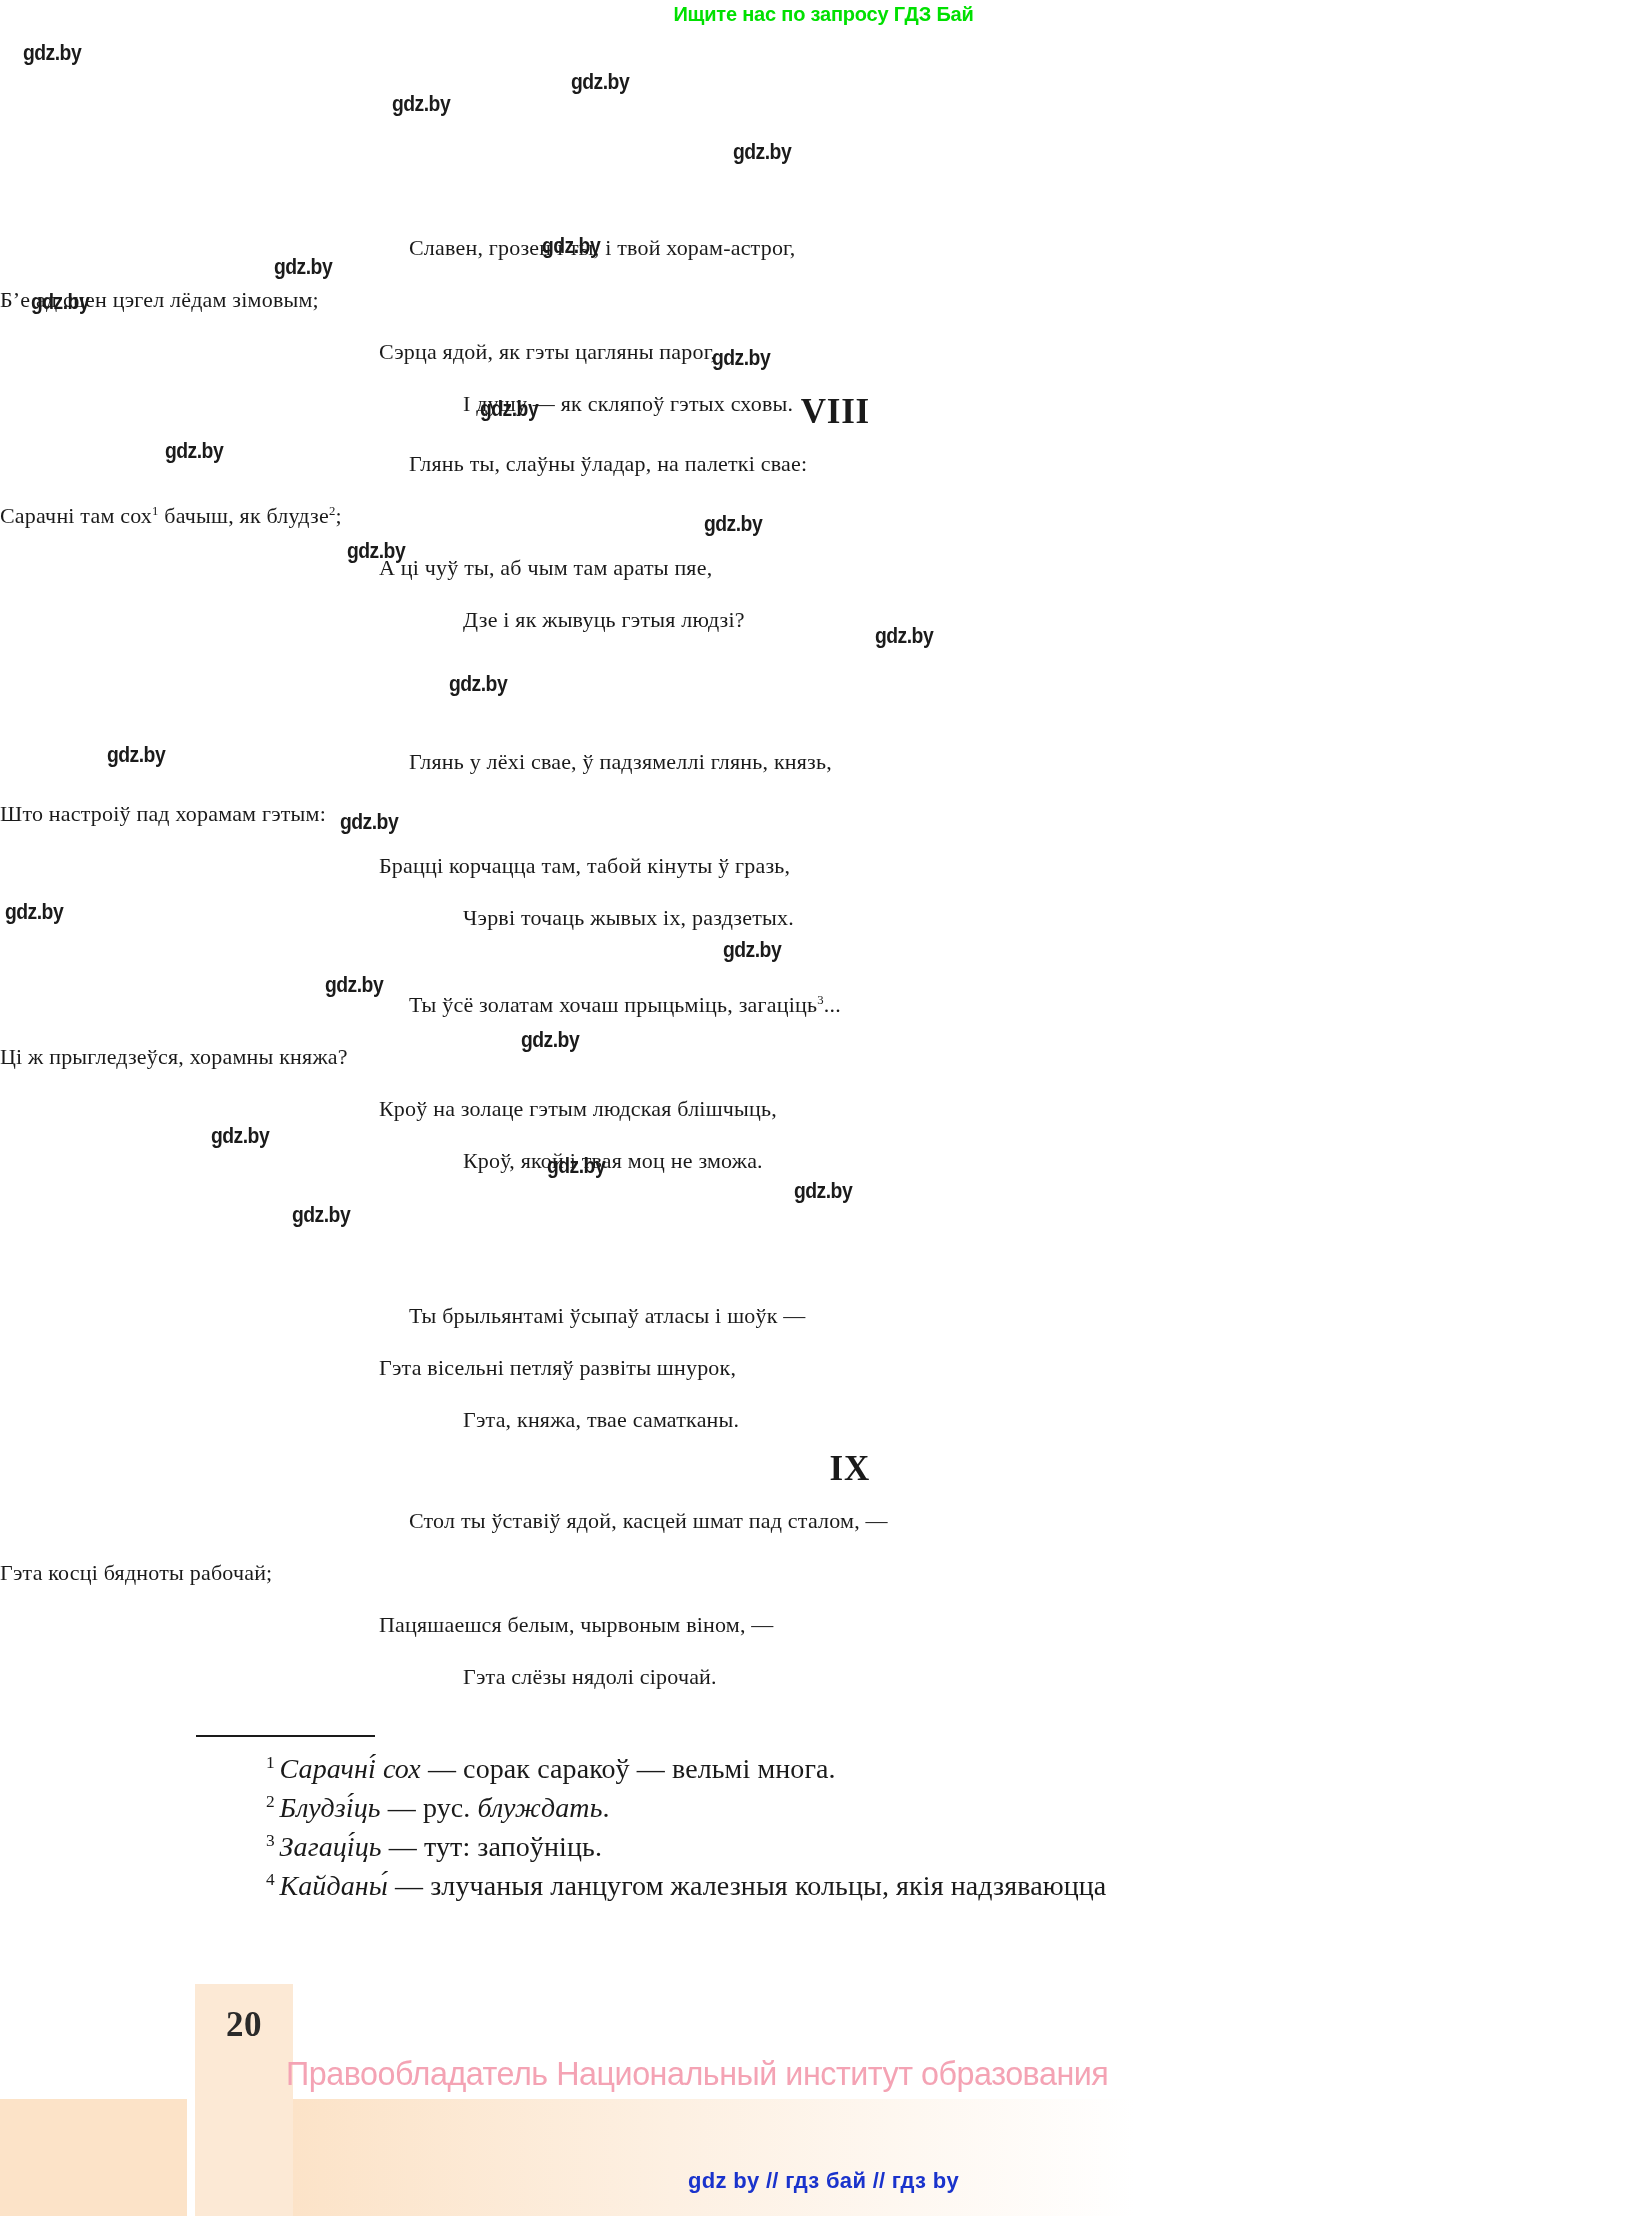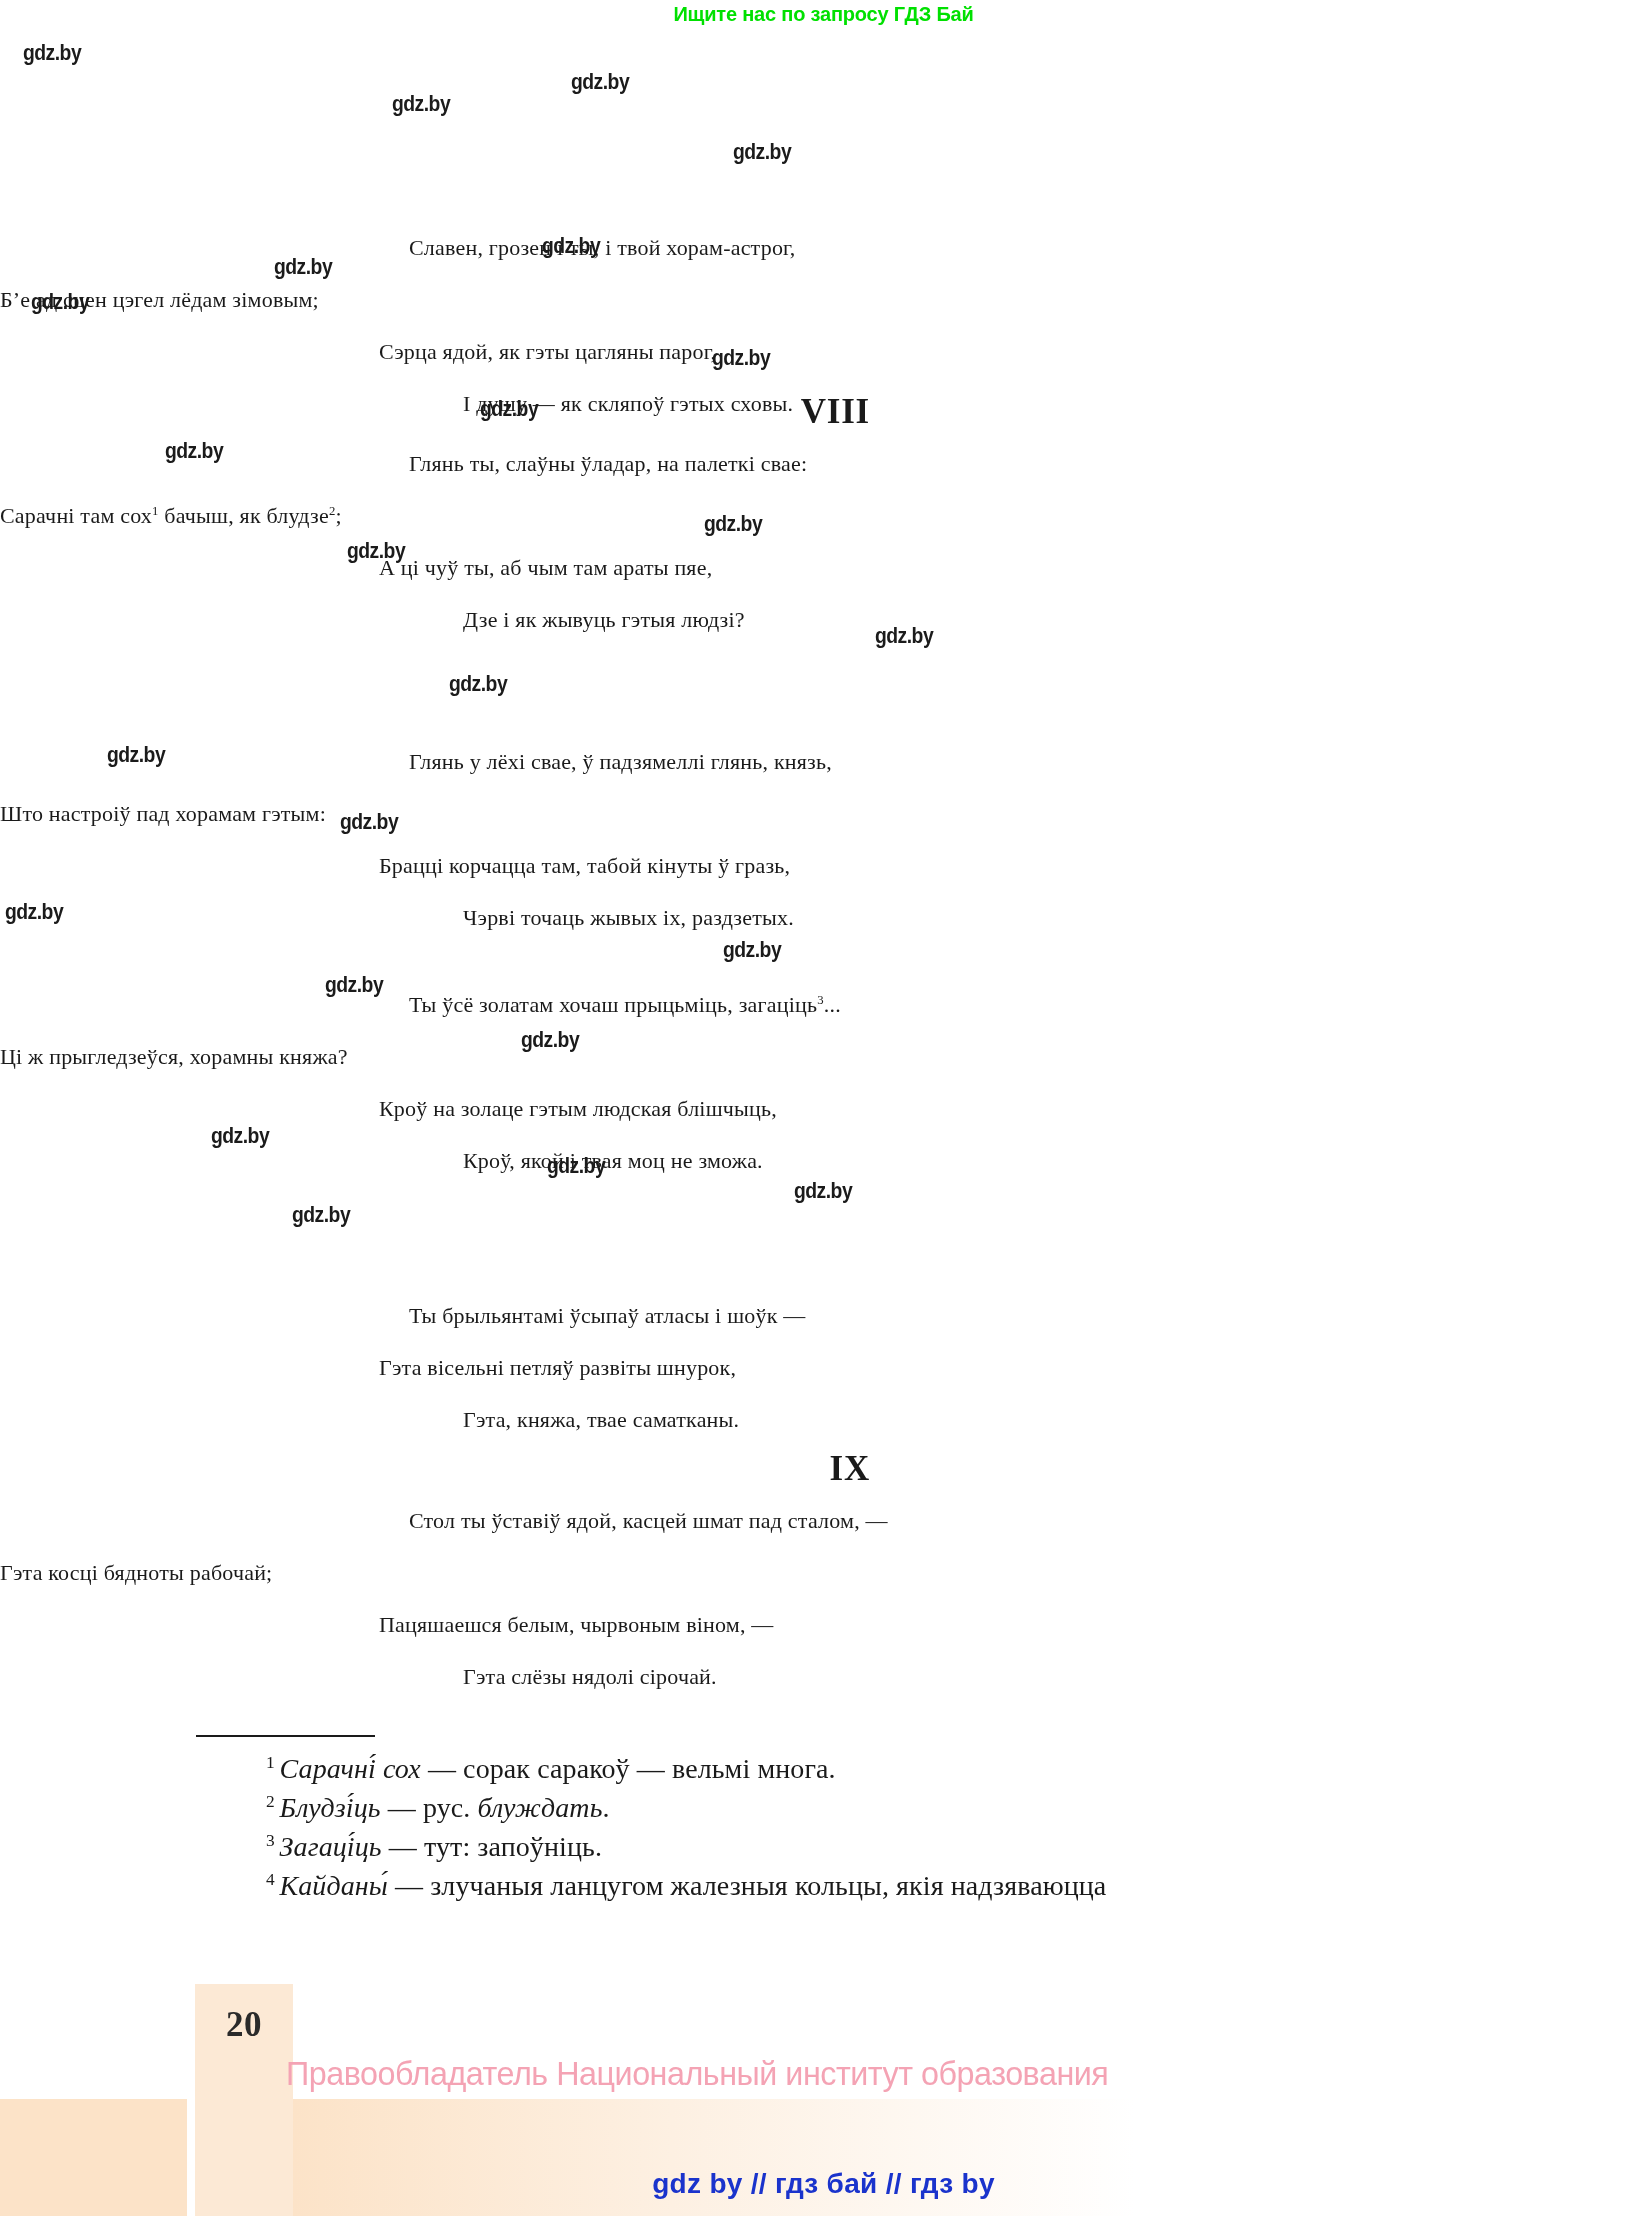--- a/index.html
+++ b/index.html
@@ -174,21 +174,21 @@
     transform-origin: left top;
   }
 
   .footer-links {
     position: absolute;
     left: 0;
     top: 2168px;
     width: 1647px;
     text-align: center;
     font-family: "Liberation Sans", sans-serif;
-    font-size: 28px;
+    font-size: 22px;
     font-weight: 700;
     color: #1a33cc;
     letter-spacing: 0.3px;
     white-space: nowrap;
   }
 </style>
 </head>
 <body>
 
 <div id="page">

